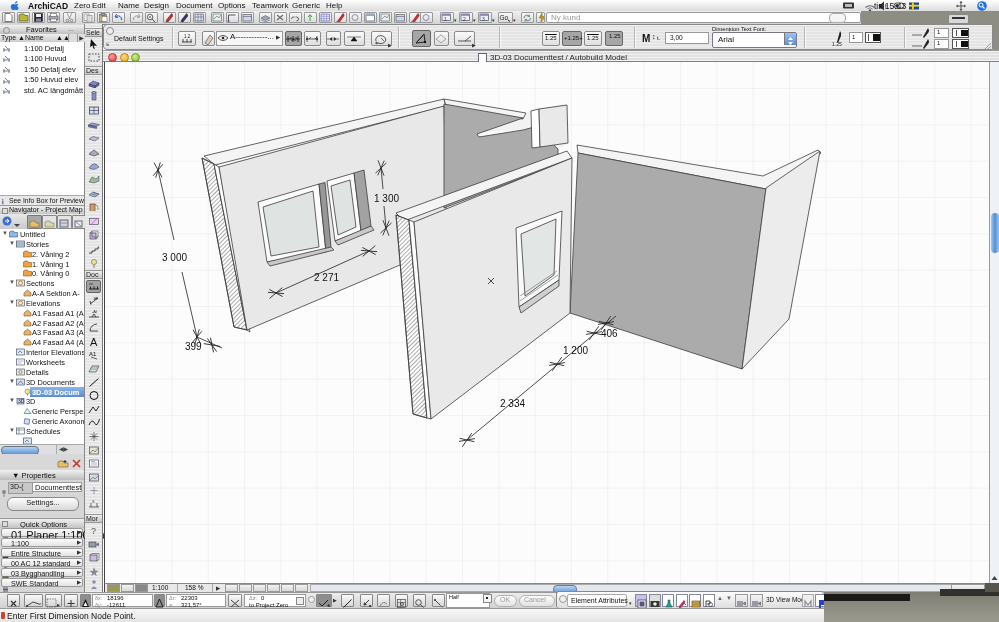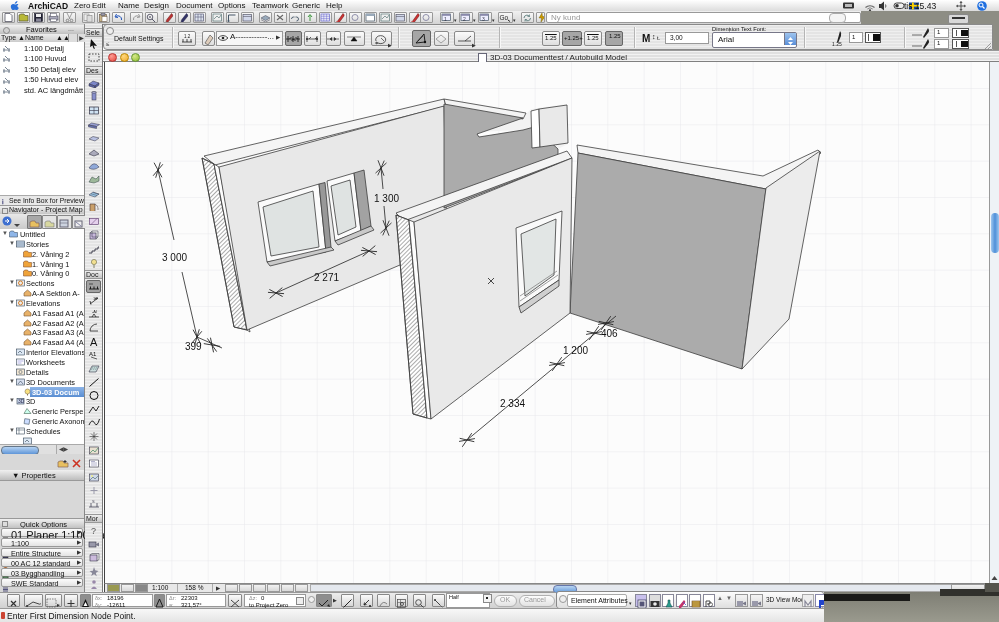--- a/index.html
+++ b/index.html
@@ -30,21 +30,21 @@
       <path d="M24.3 8A4 4 0 0 1 29.7 8" stroke="#888" fill="none" stroke-width="1"></path>
       <circle cx="27" cy="9.3" r="1.1" fill="#444"></circle>
     <path d="M36 3h2l3-2.5v9L38 7h-2z" fill="#333"></path>
       <path d="M42.5 3.5 A3 3 0 0 1 42.5 6.5" stroke="#555" fill="none"></path>
     <rect x="51" y="2" width="10" height="5.5" rx="2.7" fill="none" stroke="#444"></rect>
       <circle cx="54" cy="4.7" r="1.8" fill="#333"></circle>
     <rect x="66" y="1.5" width="10" height="7" fill="#1a4a9c"></rect>
       <rect x="66" y="3.8" width="10" height="1.8" fill="#ffd400"></rect>
       <rect x="69" y="1.5" width="1.8" height="7" fill="#ffd400"></rect>
   </svg>
-  <span class="t" style="left:874px;top:1px;font-size:8.5px;margin-left:30px;">tis 15.43</span>
+  <span class="t" style="left:874px;top:1px;font-size:8.5px;">tis 15.43</span>
   <svg class="abs" style="left:956px;top:1px" width="40" height="10" viewBox="0 0 40 10">
     <path d="M5 0.5v9M0.5 5h9" stroke="#555" stroke-width="1"></path>
       <path d="M5 0l-1.6 2h3.2zM5 10l-1.6-2h3.2zM0 5l2-1.6v3.2zM10 5l-2-1.6v3.2z" fill="#555"></path>
     <circle cx="26" cy="5" r="4.8" fill="#1f6fe0"></circle>
       <circle cx="25" cy="4" r="2" fill="none" stroke="#fff" stroke-width="1"></circle>
       <path d="M26.5 5.5l2 2" stroke="#fff" stroke-width="1.2"></path>
   </svg>
 </div>
 
 <div class="abs" id="toolbar" style="left:0;top:11px;width:861px;height:13px;background:linear-gradient(180deg,#f0f0f0,#d4d4d4);border-bottom:1px solid #888;"></div>
@@ -532,20 +532,29 @@
           <path d="M1 9V4l2-1h3l1 2h4v4z" fill="#e8c060" stroke="#865" stroke-width="0.7"></path>
           <path d="M8 2v3M6.5 3.5h3" stroke="#333" stroke-width="1"></path>
         </svg></div>
     <div class="abs" style="left:71px;top:1px;width:11px;height:11px;"><svg width="11" height="11">
           <path d="M2 2l7 7M9 2l-7 7" stroke="#c32" stroke-width="1.6"></path>
         </svg></div>
   </div>
 
   <div class="abs" style="left:0;top:446px;width:84px;height:10px;background:linear-gradient(180deg,#f0f0f0,#bdbdbd);border-bottom:1px solid #999;">
     <span class="t" style="left:12px;top:1px;font-size:7.5px;">▼ Properties</span>
+  </div>
+  <div class="abs" style="left:0;top:456px;width:84px;height:38px;background:#d6d6d6;">
+    <div class="abs" style="left:1px;top:3px;width:6px;height:8px;"><svg width="6" height="8">
+          <circle cx="3" cy="3" r="2" fill="#888"></circle>
+          <path d="M3 5v3" stroke="#888"></path>
+        </svg></div>
+    <div class="abs" style="left:8px;top:2px;width:22px;height:10px;background:#c8c8c8;border:1px solid #999;font-size:7px;color:#222;padding-left:1px;">3D-(</div>
+    <div class="abs" style="left:32px;top:2px;width:50px;height:10px;background:#fff;border:1px solid #999;font-size:7.5px;color:#111;padding-left:2px;box-sizing:border-box;">Documenttest</div>
+    <div class="abs" style="left:7px;top:17px;width:70px;height:12px;background:linear-gradient(180deg,#fdfdfd,#d8d8d8);border:1px solid #888;border-radius:6px;font-size:7.5px;text-align:center;color:#222;">Settings...</div>
   </div>
 
   <div class="abs" style="left:0;top:494px;width:84px;height:10px;background:linear-gradient(180deg,#f0f0f0,#bdbdbd);border-bottom:1px solid #999;border-top:1px solid #999;">
     <div class="abs" style="left:2px;top:2px;width:4px;height:4px;border:1px solid #888;background:#ddd;"></div>
     <span class="t" style="left:20px;top:1px;font-size:7.5px;">Quick Options</span>
   </div>
   <div class="abs" id="qopts" style="left:0;top:504px;width:84px;height:64px;background:#d6d6d6;">
       <div class="abs" style="left:1px;top:0px;width:82px;height:9px;background:linear-gradient(180deg,#fcfcfc,#e3e3e3);border:1px solid #999;border-radius:2px;box-sizing:border-box;"></div>
       <div class="abs" style="left:2px;top:1px;width:7px;height:7px;"><svg width="7" height="7">
           <rect x="1" y="1" width="5" height="5" fill="#888"></rect>

